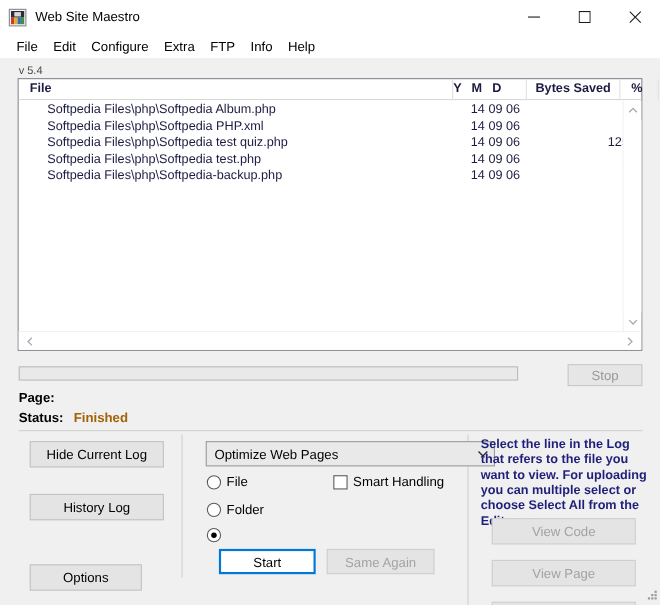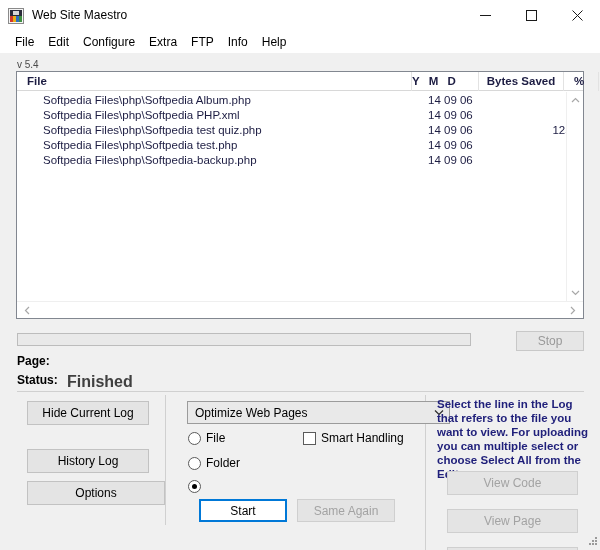--- a/index.html
+++ b/index.html
@@ -224,21 +224,21 @@
   .lbl-file {
     position: absolute; left: 17px; top: 301px;
     font-size: 12px; font-weight: bold; color: #000;
   }
   .lbl-status {
     position: absolute; left: 17px; top: 320px;
     font-size: 12px; font-weight: bold; color: #000;
   }
   .val-status {
     position: absolute; left: 67px; top: 320px;
-    font-size: 16px; font-weight: bold; color: #404040;
+    font-size: 12px; font-weight: bold; color: #a16207;
   }
 
   .hr {
     position: absolute;
     left: 17px; top: 338px;
     width: 567px; height: 1px;
     background: #d0d0d0;
   }
 
   
@@ -259,21 +259,21 @@
     align-items: center;
     justify-content: center;
     font-size: 12px;
     color: #000;
     position: absolute;
   }
   .btn.disabled { color: #a3a3a3; background: #e4e4e4; border-color: #cfcfcf; }
 
   .btn-hide    { left: 27px;  top: 348px; width: 122px; height: 24px; }
   .btn-history { left: 27px;  top: 396px; width: 122px; height: 24px; }
-  .btn-options { left: 27px;  top: 428px; width: 138px; height: 24px; }
+  .btn-options { left: 27px;  top: 460px; width: 102px; height: 24px; }
 
   
   .combo {
     position: absolute;
     background: #e9e9e9;
     border: 1px solid #9b9b9b;
     box-sizing: border-box;
     display: flex;
     align-items: center;
     font-size: 12px;

